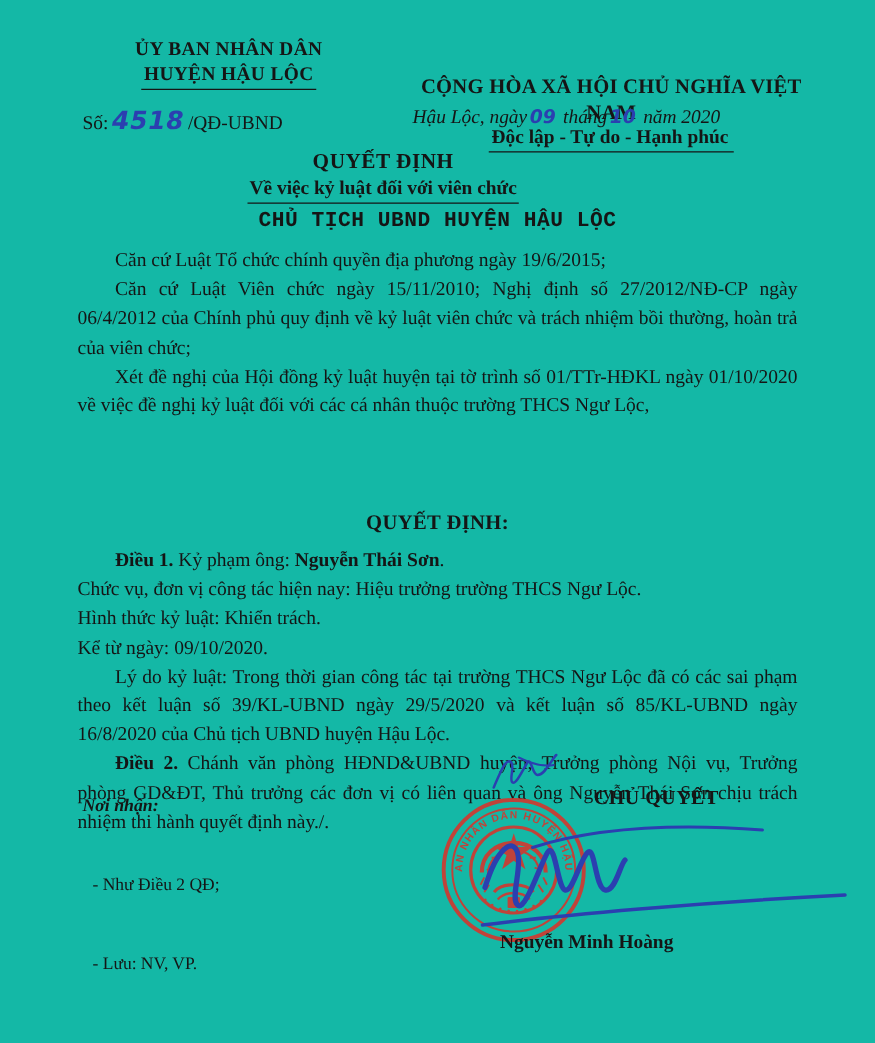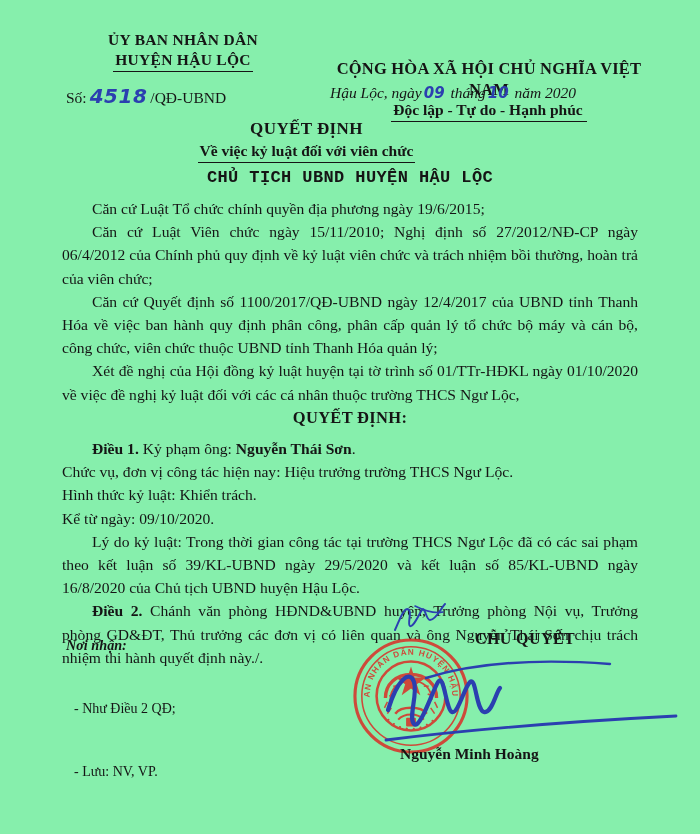--- a/index.html
+++ b/index.html
@@ -12,21 +12,21 @@
     height: 834px;
     position: relative;
     overflow: hidden;
     font-family: "Liberation Serif", "DejaVu Serif", serif;
     color: #151515;
   }
   .page {
     position: relative;
     width: 700px;
     height: 834px;
-    background: #86efac;
+    background: #14b8a6;
   }
 
   
   .header {
     position: absolute;
     top: 30px;
     left: 0;
     width: 700px;
     display: flex;
     align-items: flex-start;
@@ -279,21 +279,20 @@
 
   <div class="title-block">
     <div class="doc-title">QUYẾT ĐỊNH</div>
     <div class="doc-subtitle">Về việc kỷ luật đối với viên chức</div>
   </div>
   <div class="authority">CHỦ TỊCH UBND HUYỆN HẬU LỘC</div>
 
   <div class="body-block">
     <p class="para">Căn cứ Luật Tổ chức chính quyền địa phương ngày 19/6/2015;</p>
     <p class="para">Căn cứ Luật Viên chức ngày 15/11/2010; Nghị định số 27/2012/NĐ-CP ngày 06/4/2012 của Chính phủ quy định về kỷ luật viên chức và trách nhiệm bồi thường, hoàn trả của viên chức;</p>
-    <p class="para">Căn cứ Quyết định số 1100/2017/QĐ-UBND ngày 12/4/2017 của UBND tỉnh Thanh Hóa về việc ban hành quy định phân công, phân cấp quản lý tổ chức bộ máy và cán bộ, công chức, viên chức thuộc UBND tỉnh Thanh Hóa quản lý;</p>
     <p class="para">Xét đề nghị của Hội đồng kỷ luật huyện tại tờ trình số 01/TTr-HĐKL ngày 01/10/2020 về việc đề nghị kỷ luật đối với các cá nhân thuộc trường THCS Ngư Lộc,</p>
   </div>
 
   <div class="decide-head">QUYẾT ĐỊNH:</div>
 
   <div class="body-block2">
     <p class="line flat">
       <b class="art">Điều 1.</b>
       <span>Kỷ phạm ông:</span>
       <b class="person">Nguyễn Thái Sơn</b><span>.</span>

